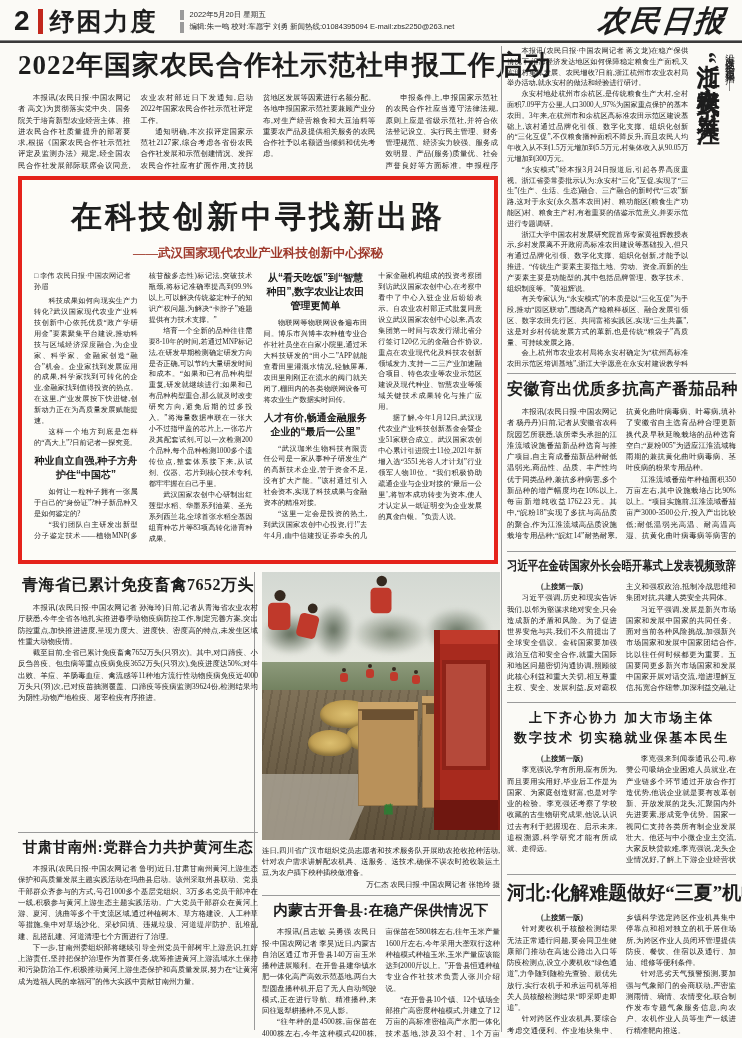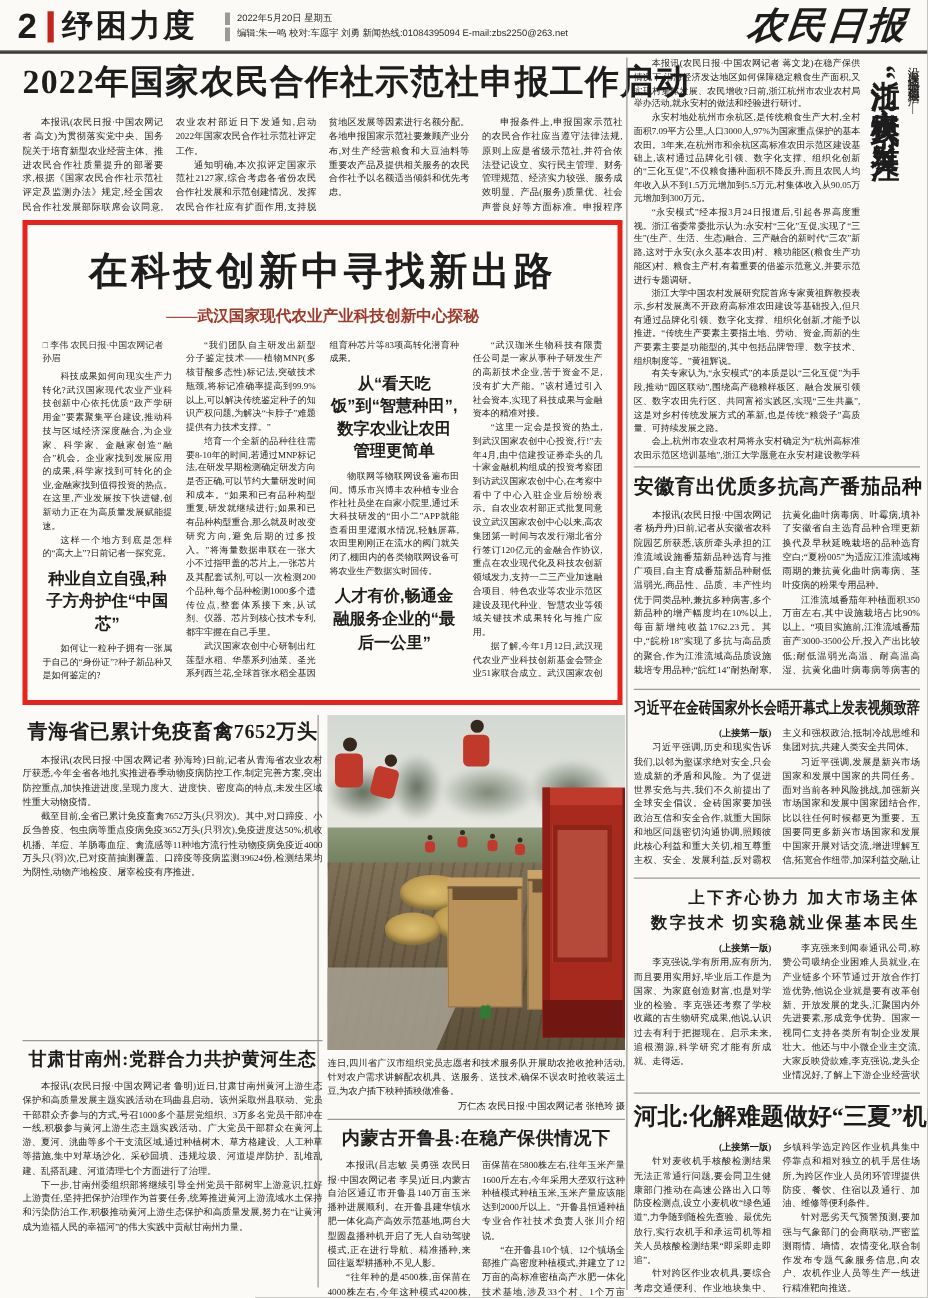--- a/index.html
+++ b/index.html
@@ -13,23 +13,23 @@
   .masthead { position:absolute; top:5px; left:14px; right:16px; height:32px; display:flex; align-items:center; }
   .page-num { font-size:28px; font-weight:900; font-family:"Liberation Sans","DejaVu Sans",sans-serif; line-height:1; }
   .red-bar { width:5px; height:25px; background:#c2271d; margin:0 7px 0 8px; }
   .section-name { font-size:25px; font-weight:900; font-family:"Liberation Sans","DejaVu Sans",sans-serif; letter-spacing:2px; line-height:1; }
   .issue-info { margin-left:22px; font-family:"Liberation Sans","DejaVu Sans",sans-serif; font-size:7.5px; color:#2a2a2a; }
   .issue-info > div { border-left:4px solid #9a9a9a; padding-left:6px; margin:2px 0; line-height:1.4; }
   .paper-logo { margin-left:auto; font-size:30px; font-weight:900; font-style:italic; transform:skewX(-6deg); letter-spacing:2px; line-height:1; }
   .head-rule { position:absolute; top:40px; left:0; width:742px; height:3px; background:#3a3a3a; border-top:1px solid #888; }
   
   .para { text-indent:2em; text-align:justify; }
-  .cont-line { text-align:right; font-weight:bold; }
+  .cont-line { text-align:center; font-weight:bold; }
   .sub-hed { font-weight:900; text-align:center; margin:5px 0; text-indent:0;
-             font-family:"Liberation Sans","DejaVu Sans",sans-serif; font-size:13px; line-height:1.4; }
+             font-family:"Liberation Sans","DejaVu Sans",sans-serif; font-size:10px; line-height:1.4; }
   .byline-line { text-align:left; margin-bottom:3px; text-indent:0; color:#333; }
   .body-txt { font-size:7.4px; line-height:1.52; overflow:hidden; }
   .hr { border-top:1px solid #9a9a9a; margin:5px 0; }
   
   .top-story { position:absolute; left:18px; top:47px; width:480px; }
   .top-story h1 { font-size:27px; font-weight:900; text-align:center; letter-spacing:1px; margin-bottom:9px; white-space:nowrap; }
   .top-story .body-txt { column-count:4; column-gap:10px; height:86px; }
   
   .feature { position:absolute; left:18px; top:176px; width:480px; height:388px;
              border:4px solid #e5231b; background:#fdfcf8; padding:12px 12px 6px; }
@@ -87,21 +87,21 @@
   .zj .zj-text { flex:1; font-size:7.2px; line-height:1.5; overflow:hidden; padding-right:6px; }
   .zj .vh-wrap { display:flex; }
   .vh-main { writing-mode:vertical-rl; font-size:23px; font-weight:900; letter-spacing:3px; line-height:1.15; }
   .vh-kicker { writing-mode:vertical-rl; font-size:9.5px; letter-spacing:2px; color:#222; margin-left:3px; line-height:1.3; }
   .anhui-body, .xi-body, .li-body, .hebei-body { column-count:2; column-gap:9px; }
   .anhui-body { height:140px; }
   .xi-body { height:116px; }
   .li-body { height:116px; }
   .hebei-body { height:136px; }
   .xi-hed { font-size:13px; font-weight:900; white-space:nowrap; letter-spacing:0; transform:scaleX(.8); transform-origin:left center; margin:4px 0 6px; }
-  .li-hed { font-size:13px; font-weight:900; text-align:right; letter-spacing:2px; line-height:1.5; margin:2px 0 6px; }
+  .li-hed { font-size:13px; font-weight:900; text-align:center; letter-spacing:2px; line-height:1.5; margin:2px 0 6px; }
   .hebei-hed { font-size:19px; font-weight:900; text-align:center; margin:3px 0 6px; white-space:nowrap; }
 </style>
 </head>
 <body>
 
 <div class="page">
 
   <div class="masthead">
     <div class="page-num">2</div>
     <div class="red-bar"></div>
@@ -145,21 +145,21 @@
   </div>
 
   <div class="v-rule-lc"></div>
   <div class="v-rule-rc"></div>
 
   <div class="left-col">
     <div class="art">
       <h2>青海省已累计免疫畜禽7652万头</h2>
       <div class="body-txt qinghai-body">
           <div class="para">本报讯(农民日报·中国农网记者 孙海玲)日前,记者从青海省农业农村厅获悉,今年全省各地扎实推进春季动物疫病防控工作,制定完善方案,突出防控重点,加快推进进度,呈现力度大、进度快、密度高的特点,未发生区域性重大动物疫情。</div>
-          <div class="para">截至目前,全省已累计免疫畜禽7652万头(只羽次)。其中,对口蹄疫、小反刍兽疫、包虫病等重点疫病免疫3652万头(只羽次),免疫进度达50%;机收机播、羊痘、羊肠毒血症、禽流感等11种地方流行性动物疫病免疫近4000万头只(羽)次,已对疫苗抽测覆盖、口蹄疫等疫病监测39624份,检测结果均为阴性,动物产地检疫、屠宰检疫有序推进。</div>
+          <div class="para">截至目前,全省已累计免疫畜禽7652万头(只羽次)。其中,对口蹄疫、小反刍兽疫、包虫病等重点疫病免疫3652万头(只羽次),免疫进度达50%;对牛出败、羊痘、羊肠毒血症、禽流感等11种地方流行性动物疫病免疫近4000万头只(羽)次,已对疫苗抽测覆盖、口蹄疫等疫病监测39624份,检测结果均为阴性,动物产地检疫、屠宰检疫有序推进。</div>
         </div>
     </div>
     <div class="hr"></div>
     <div class="art">
       <h2 class="smaller">甘肃甘南州:党群合力共护黄河生态</h2>
       <div class="body-txt gansu-body">
           <div class="para">本报讯(农民日报·中国农网记者 鲁明)近日,甘肃甘南州黄河上游生态保护和高质量发展主题实践活动在玛曲县启动。该州采取州县联动、党员干部群众齐参与的方式,号召1000多个基层党组织、3万多名党员干部冲在一线,积极参与黄河上游生态主题实践活动。广大党员干部群众在黄河上游、夏河、洮曲等多个干支流区域,通过种植树木、草方格建设、人工种草等措施,集中对草场沙化、采砂回填、违规垃圾、河道堤岸防护、乱堆乱建、乱搭乱建、河道清理七个方面进行了治理。</div>
           <div class="para">下一步,甘南州委组织部将继续引导全州党员干部树牢上游意识,扛好上游责任,坚持把保护治理作为首要任务,统筹推进黄河上游流域水土保持和污染防治工作,积极推动黄河上游生态保护和高质量发展,努力在“让黄河成为造福人民的幸福河”的伟大实践中贡献甘南州力量。</div>
         </div>
     </div>

